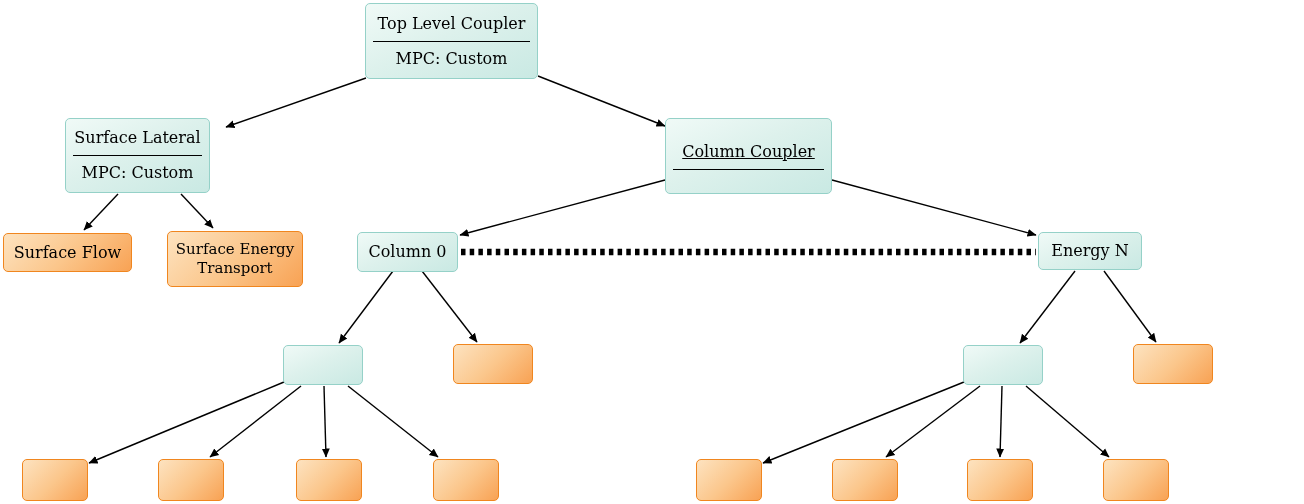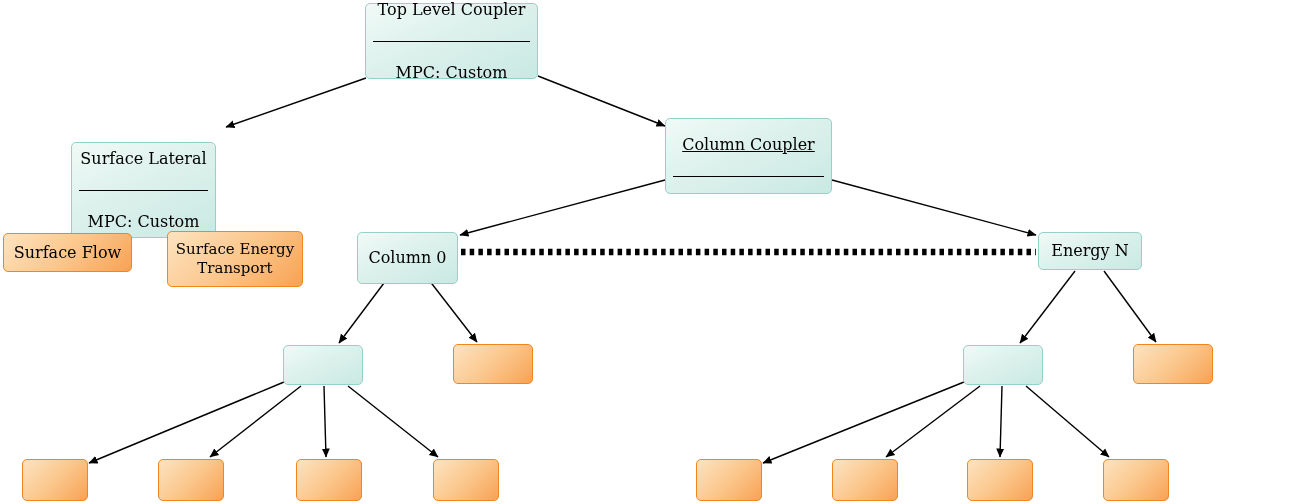--- a/index.html
+++ b/index.html
@@ -25,21 +25,21 @@
     font-size:16px;
   }
   .teal {
     border:1.5px solid #95d1c8;
     background:linear-gradient(155deg, #f0faf7 0%, #ddf1ec 45%, #c9e9e3 100%);
   }
   .orange {
     border:1.6px solid #f0861f;
     background:linear-gradient(135deg, #fde3c0 0%, #fbc68b 52%, #f8a254 100%);
   }
-  .coupler { justify-content:center; gap:21px; padding:4px 0; }
+  .coupler { justify-content:center; gap:7px; padding:4px 0; }
   .coupler .divider {
     width:calc(100% - 14px);
     border-top:1.1px solid #000;
     height:0;
   }
   .label2 { font-size:15px; padding:0 4px; }
 </style>
 </head>
 <body>
 
@@ -73,40 +73,40 @@
     </g>
     <line x1="461" y1="252" x2="1036" y2="252" stroke="#000" stroke-width="6.5" stroke-dasharray="4.5 4.2"></line>
   </svg>
 
   <div class="node teal coupler" style="left:365px; top:3px; width:173px; height:76px;">
     <span>Top Level Coupler</span>
     <span class="divider"></span>
     <span>MPC: Custom</span>
   </div>
 
-  <div class="node teal coupler" style="left:71px; top:118px; width:145px; height:96px;margin-top:24px;">
+  <div class="node teal coupler" style="left:65px; top:118px; width:145px; height:75px;">
     <span>Surface Lateral</span>
     <span class="divider"></span>
     <span>MPC: Custom</span>
   </div>
 
   <div class="node teal coupler" style="left:665px; top:118px; width:167px; height:76px;text-decoration:underline;">
     <span>Column Coupler</span>
     <span class="divider"></span>
   </div>
 
   <div class="node orange label2" style="left:167px; top:231px; width:136px; height:56px;">
     <span>Surface Energy Transport</span>
   </div>
 
   <div class="node orange" style="left:3px; top:233px; width:129px; height:39px;">
     <span>Surface Flow</span>
   </div>
 
-  <div class="node teal" style="left:357px; top:232px; width:101px; height:52px;">
+  <div class="node teal" style="left:357px; top:232px; width:101px; height:40px;">
     <span>Column 0</span>
   </div>
 
   <div class="node teal" style="left:1038px; top:232px; width:104px; height:38px;">
     <span>Energy N</span>
   </div>
 
   <div class="node teal" style="left:283px; top:345px; width:80px; height:40px;"></div>
   <div class="node orange" style="left:453px; top:344px; width:80px; height:40px;"></div>
 

